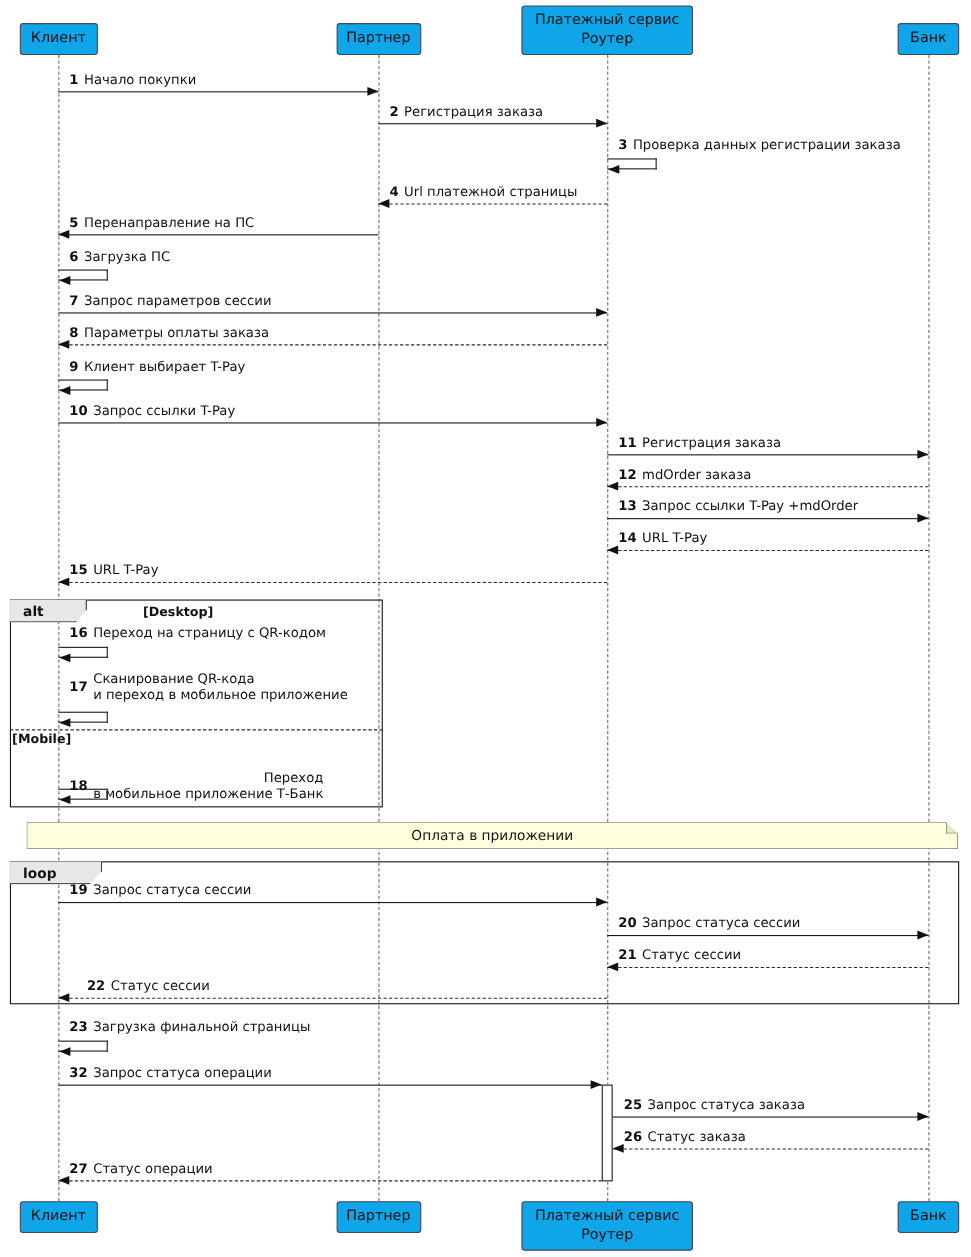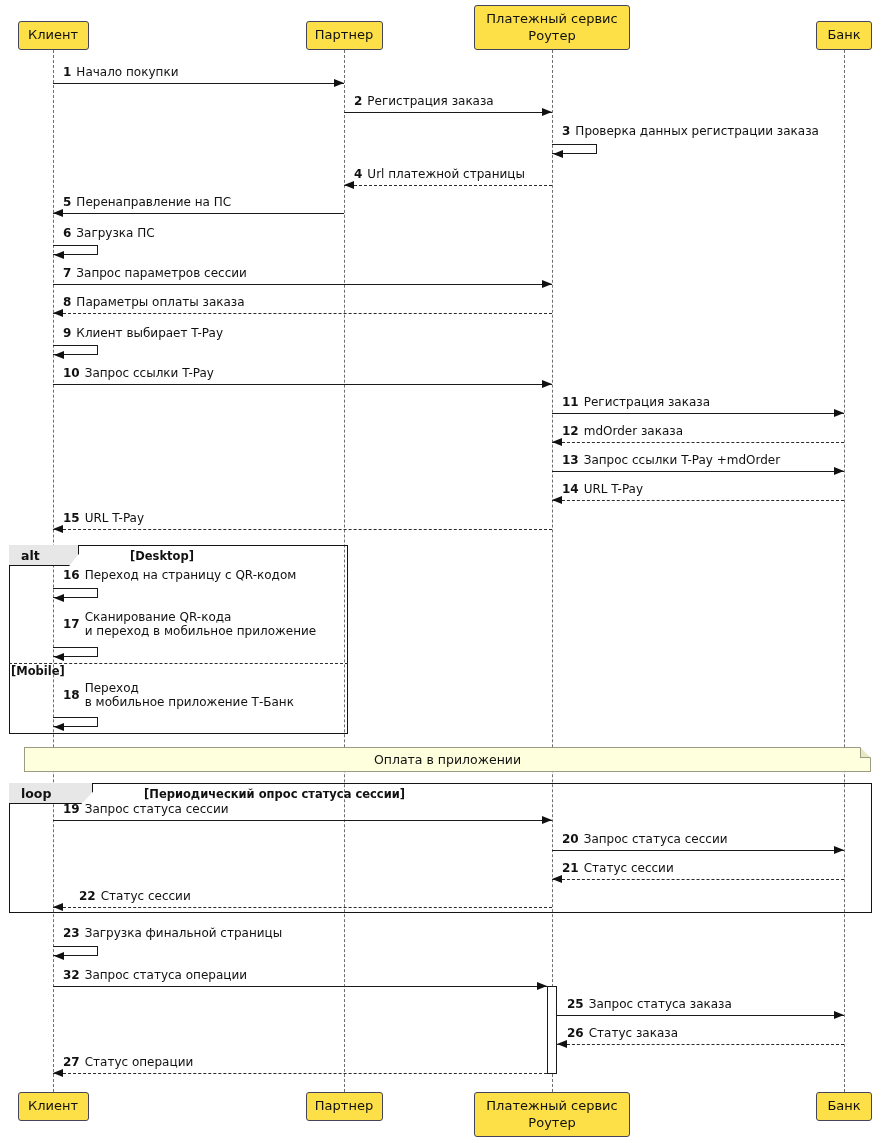--- a/index.html
+++ b/index.html
@@ -7,21 +7,21 @@
     position:relative;
     width:883px;height:1143px;
     background:#ffffff;
     font-family:"DejaVu Sans","Liberation Sans",sans-serif;
     color:#111;
     overflow:hidden;
   }
   .lifeline{position:absolute;width:0;border-left:1px dashed #6e6e6e;}
   .participant{
     position:absolute;
-    background:#fde047;
+    background:#0ea5e9;
     border:1px solid #44445a;
     border-radius:3px;
     display:flex;align-items:center;justify-content:center;
     text-align:center;
     font-size:13px;line-height:1.25;
     box-sizing:border-box;
     white-space:pre-line;
   }
   .msg-label{
     position:absolute;
@@ -100,21 +100,20 @@
     <div class="lifeline" style="left: 552px; top: 50px; height: 1042px;"></div>
     <div class="lifeline" style="left: 844px; top: 50px; height: 1042px;"></div>
     <div class="fragment" style="left: 9px; top: 545px; width: 339px; height: 189px;">
       <div class="frag-tab" style="width: 70px;">alt</div>
       <div class="frag-cond" style="left: 80px; top: 0px;">[Desktop]</div>
     </div>
     <div class="frag-divider" style="left: 9px; top: 663px; width: 339px;"></div>
     <div class="frag-divider-label" style="left: 11px; top: 665px;">[Mobile]</div>
     <div class="fragment" style="left: 9px; top: 783px; width: 863px; height: 130px;">
       <div class="frag-tab" style="width: 84px;">loop</div>
-      <div class="frag-cond" style="left: 94px; top: 0px;">[Периодический опрос статуса сессии]</div>
     </div>
     <div class="note" style="left: 24px; top: 747px; width: 847px; height: 25px;">Оплата в приложении</div>
     <div class="note-fold" style="left: 860px; top: 747px;"></div>
     <div class="activation" style="left: 547px; top: 986px; width: 10px; height: 88px;"></div>
     <div class="msg-line solid" style="left: 53px; top: 83px; width: 291px;"></div>
     <div class="arrowhead right" style="left: 334px; top: 79px;"></div>
     <div class="msg-label" style="left: 63px; top: 65px;"><b>1</b><span class="lines"><span>Начало покупки</span></span></div>
     <div class="msg-line solid" style="left: 344px; top: 112px; width: 208px;"></div>
     <div class="arrowhead right" style="left: 542px; top: 108px;"></div>
     <div class="msg-label" style="left: 354px; top: 94px;"><b>2</b><span class="lines"><span>Регистрация заказа</span></span></div>
@@ -156,21 +155,21 @@
     <div class="msg-label" style="left: 562px; top: 482px;"><b>14</b><span class="lines"><span>URL T-Pay</span></span></div>
     <div class="msg-line dashed" style="left: 53px; top: 529px; width: 499px;"></div>
     <div class="arrowhead left" style="left: 53px; top: 525px;"></div>
     <div class="msg-label" style="left: 63px; top: 511px;"><b>15</b><span class="lines"><span>URL T-Pay</span></span></div>
     <div class="msg-label" style="left: 63px; top: 568px;"><b>16</b><span class="lines"><span>Переход на страницу с QR-кодом</span></span></div>
     <div class="self-loop" style="left: 53px; top: 588px;"></div>
     <div class="arrowhead left" style="left: 54px; top: 594px;"></div>
     <div class="msg-label" style="left: 63px; top: 610px;"><b>17</b><span class="lines"><span>Сканирование QR-кода</span><span>и переход в мобильное приложение</span></span></div>
     <div class="self-loop" style="left: 53px; top: 647px;"></div>
     <div class="arrowhead left" style="left: 54px; top: 653px;"></div>
-    <div class="msg-label" style="left: 63px; top: 681px;"><b>18</b><span class="lines"><span>Переход</span><span>в мобильное приложение Т-Банк</span></span></div>
+    <div class="msg-label" style="left: 63px; top: 700px; text-align: right;"><b>18</b><span class="lines"><span>Переход</span><span>в мобильное приложение Т-Банк</span></span></div>
     <div class="self-loop" style="left: 53px; top: 717px;"></div>
     <div class="arrowhead left" style="left: 54px; top: 723px;"></div>
     <div class="msg-line solid" style="left: 53px; top: 820px; width: 499px;"></div>
     <div class="arrowhead right" style="left: 542px; top: 816px;"></div>
     <div class="msg-label" style="left: 63px; top: 802px;"><b>19</b><span class="lines"><span>Запрос статуса сессии</span></span></div>
     <div class="msg-line solid" style="left: 552px; top: 850px; width: 292px;"></div>
     <div class="arrowhead right" style="left: 834px; top: 846px;"></div>
     <div class="msg-label" style="left: 562px; top: 832px;"><b>20</b><span class="lines"><span>Запрос статуса сессии</span></span></div>
     <div class="msg-line dashed" style="left: 552px; top: 879px; width: 292px;"></div>
     <div class="arrowhead left" style="left: 552px; top: 875px;"></div>

